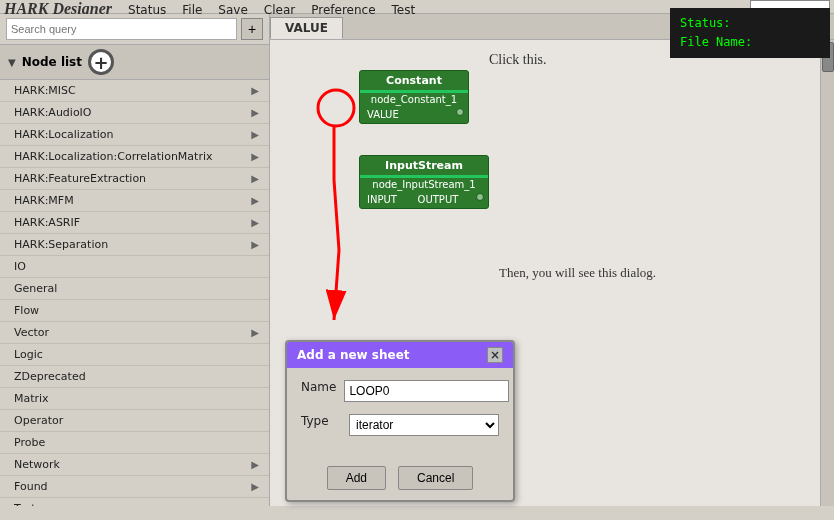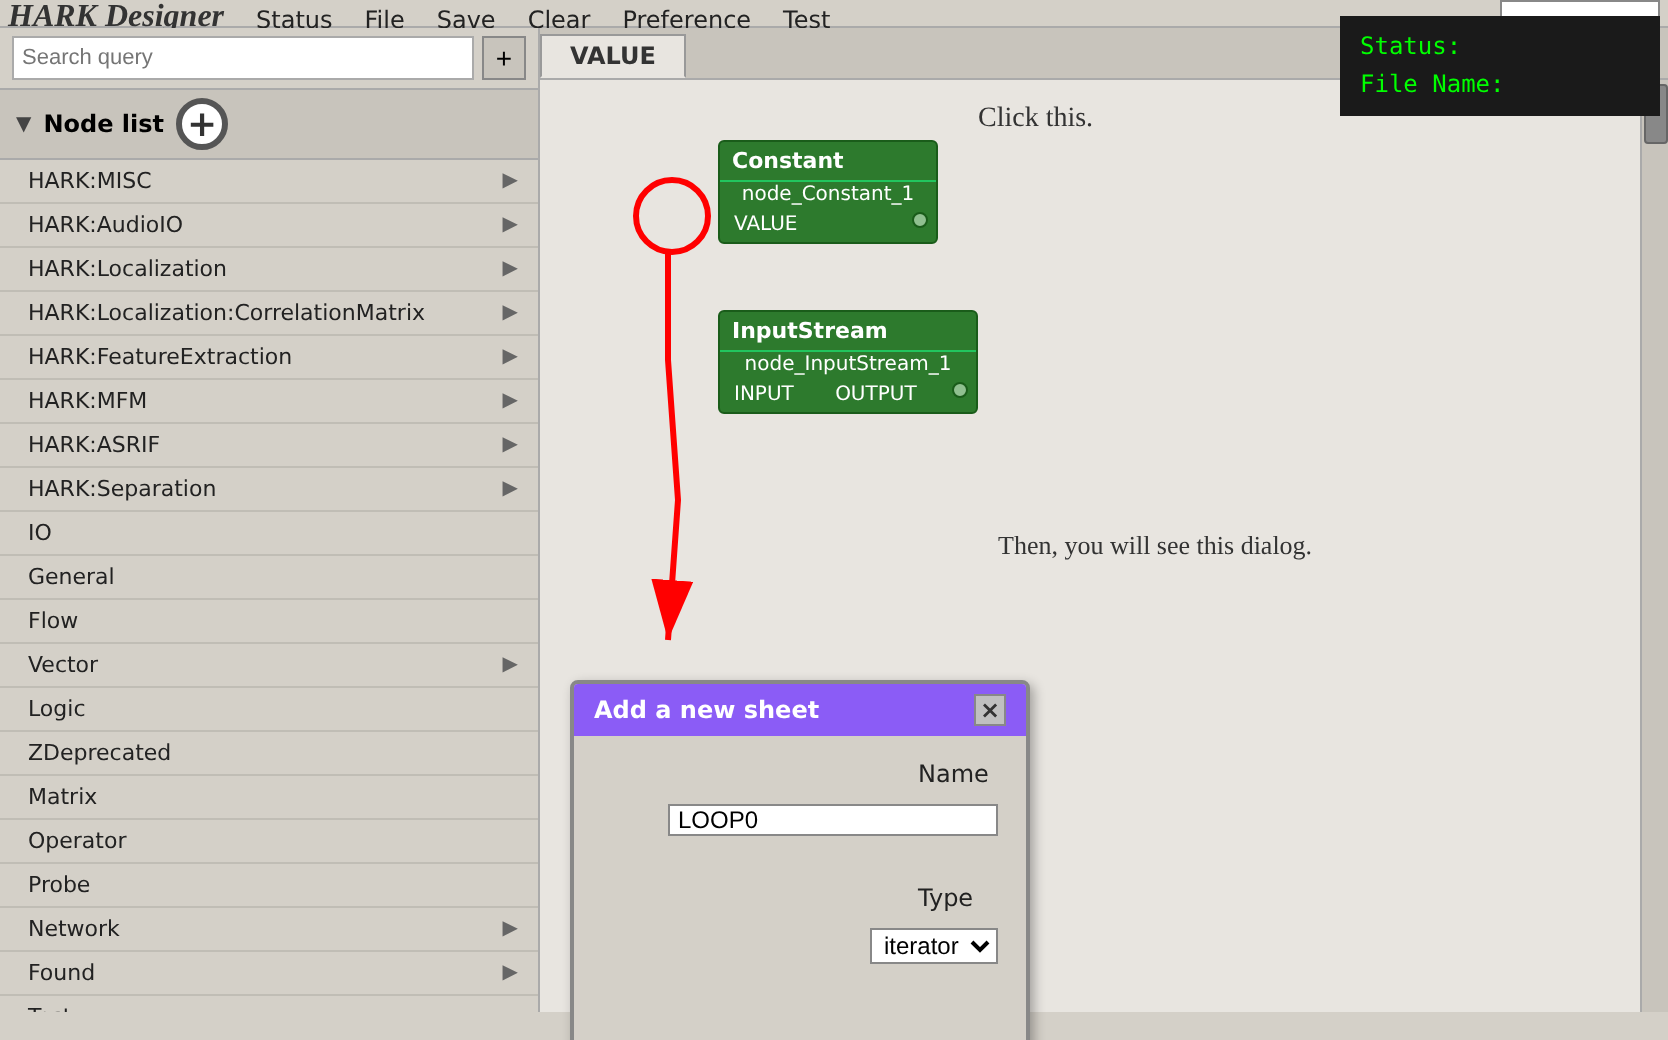--- a/index.html
+++ b/index.html
@@ -201,22 +201,22 @@
       background: #2d7a2d;
       border: 1px solid #1a5c1a;
       border-radius: 3px;
       color: white;
       font-size: 11px;
       min-width: 100px;
     }
     .node-title {
       font-weight: bold;
       padding: 3px 6px;
-      text-align: left;
-      border-bottom: 1px solid #22c55e;
+      text-align: center;
+      border-bottom: 3px solid #22c55e;
     }
     .node-id {
       text-align: center;
       padding: 1px 6px;
       font-size: 10px;
     }
     .node-ports {
       display: flex;
       justify-content: space-between;
       padding: 2px 4px;
@@ -277,24 +277,23 @@
       justify-content: center;
       font-size: 12px;
       cursor: pointer;
       color: #333;
     }
     #dialog-body {
       padding: 12px 14px;
     }
     .dialog-row {
       display: flex;
-      align-items: flex-end;
-      margin-bottom: 24px;
+      align-items: flex-start;
+      margin-bottom: 12px;
       gap: 8px;
-      flex-direction: column;
     }
     .dialog-label {
       width: 40px;
       font-size: 12px;
       color: #222;
     }
     .dialog-input {
       flex: 1;
       height: 22px;
       border: 1px solid #888;

